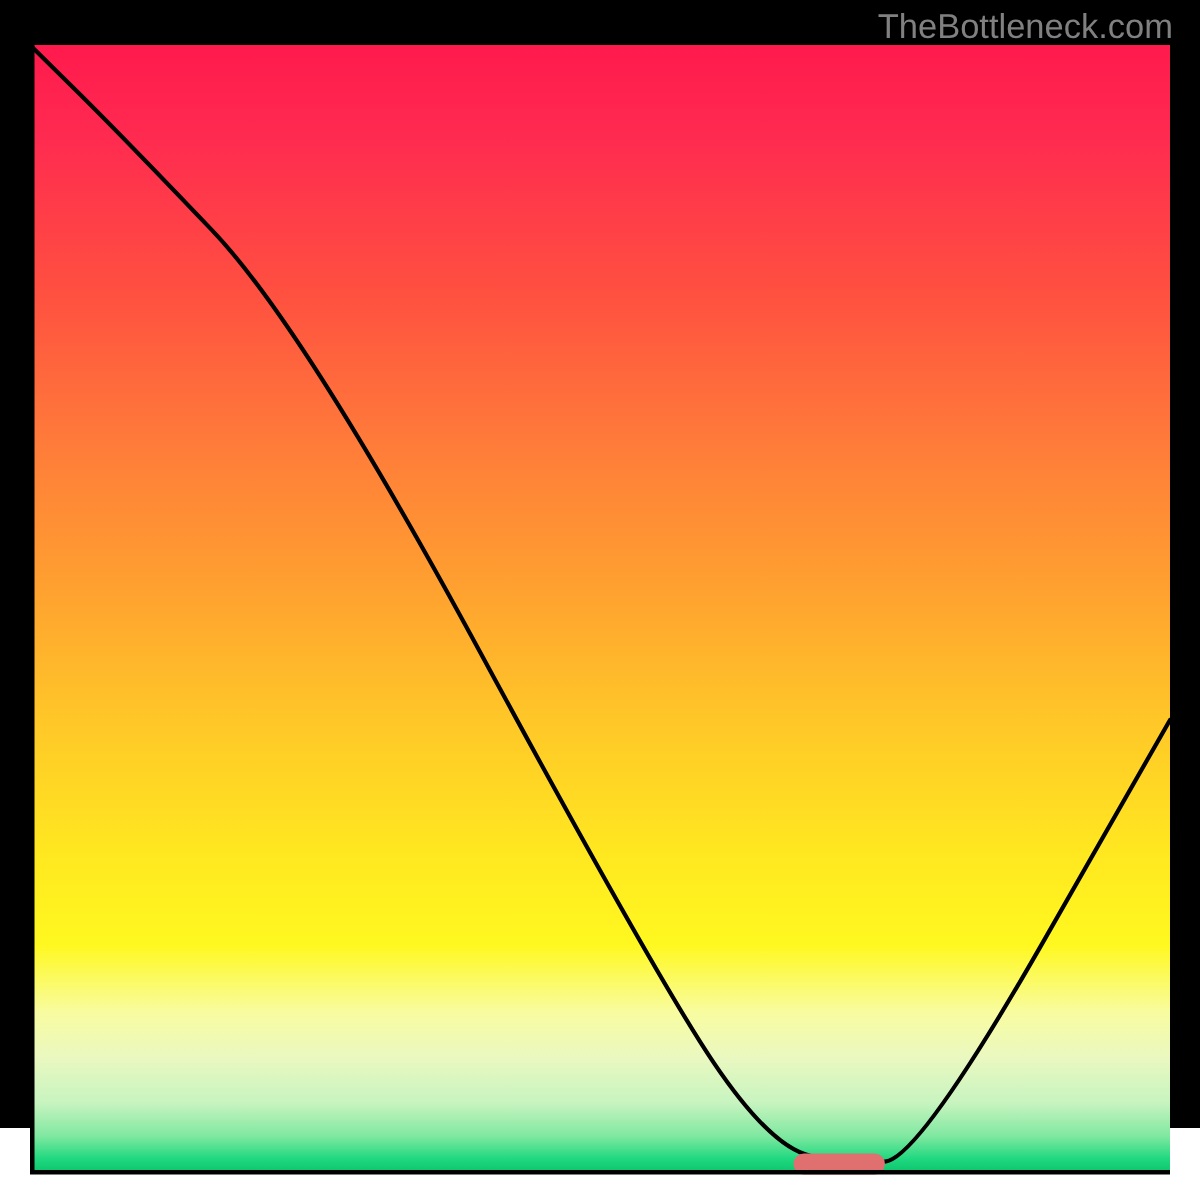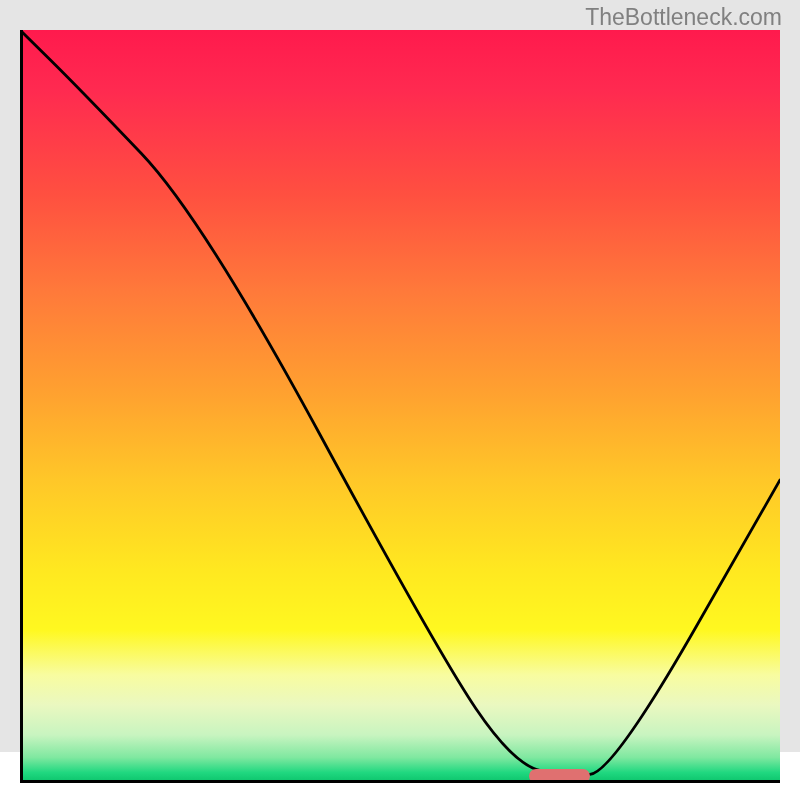--- a/index.html
+++ b/index.html
@@ -7,21 +7,21 @@
     padding: 0;
     width: 800px;
     height: 800px;
     background: #fff;
     font-family: Arial, sans-serif;
   }
   .container {
     position: relative;
     width: 800px;
     height: 752px;
-    background: #e5e5e5;
+    background: #000000;
   }
   .watermark {
     position: absolute;
     top: 4px;
     right: 18px;
     color: #808080;
     font-size: 23px;
     font-family: Arial, sans-serif;
     letter-spacing: 0px;
   }

